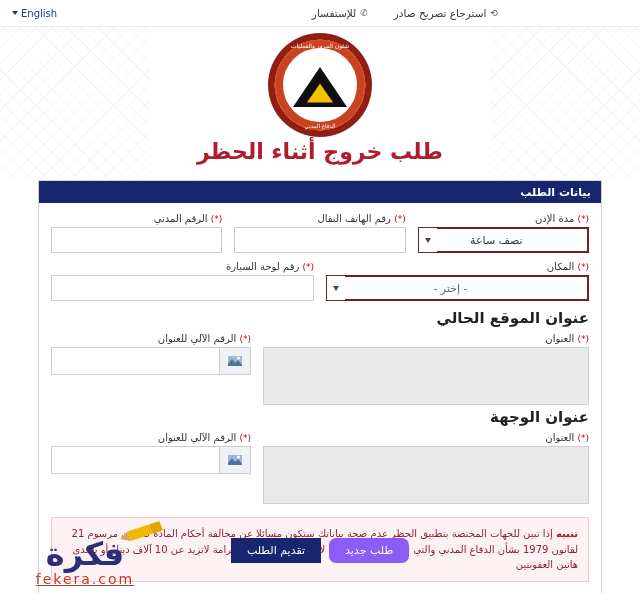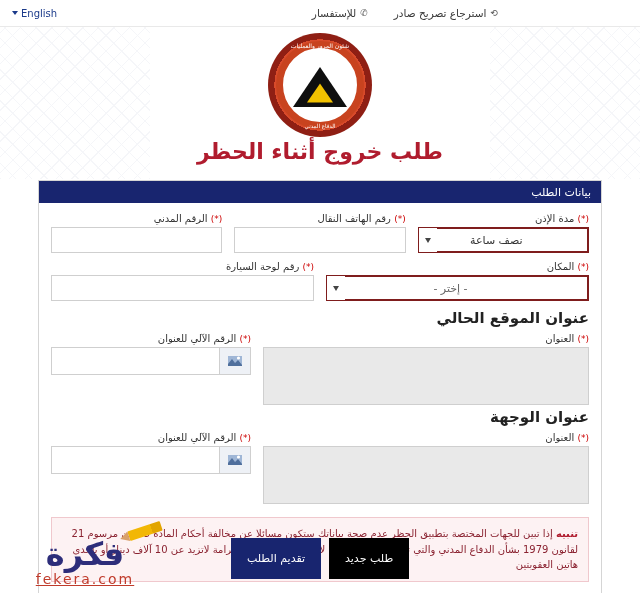--- a/index.html
+++ b/index.html
@@ -159,21 +159,21 @@
     box-sizing: border-box;
   }
   .card-head {
     background: #18256f;
     color: #fff;
     height: 22px;
     display: flex;
     align-items: center;
     padding: 0 10px;
     font-size: 11px;
-    font-weight: normal;
+    font-weight: bold;
   }
   .card-body {
     padding: 10px 12px 12px 12px;
   }
   .row {
     display: flex;
     gap: 12px;
     margin-bottom: 8px;
   }
   .field { flex: 1; }
@@ -308,25 +308,25 @@
     top: 538px;
     display: flex;
     justify-content: center;
     gap: 8px;
   }
   .btn {
     background: #18256f;
     color: #fff;
     border: none;
     font-size: 11px;
-    padding: 14px 16px;
+    padding: 6px 16px;
     cursor: pointer;
     font-family: "DejaVu Sans", "Liberation Sans", sans-serif;
   }
-  .btn.secondary { background: #000000; }
+  .btn.secondary { background: #8b5cf6; border-radius: 7px; }
 
   
   .watermark {
     position: absolute;
     left: 10px;
     bottom: 6px;
     width: 150px;
     pointer-events: none;
     user-select: none;
   }

